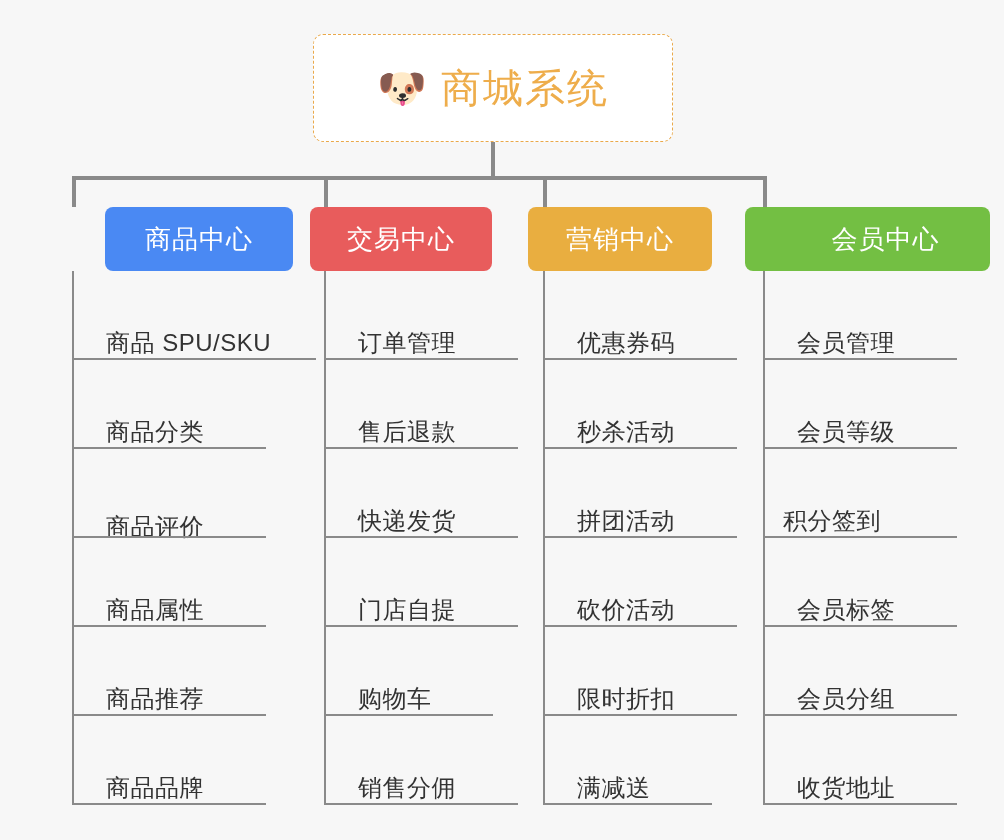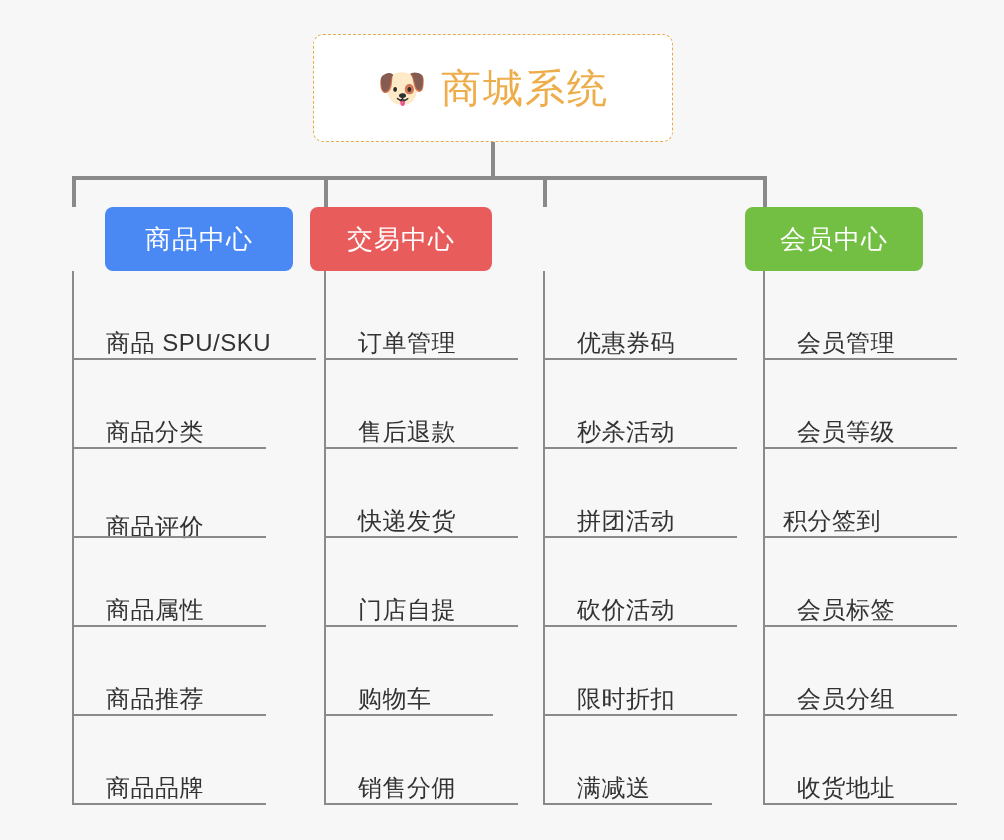--- a/index.html
+++ b/index.html
@@ -239,16 +239,19 @@
         <div class="leaf-underline" style="top: 532px; width: 194px; background: rgb(138, 138, 138);"></div>
       </div>
     </div>
 
 <div class="cat-box" style="left: 57px; width: 188px; background: rgb(74, 137, 243); margin-left: 48px;">
       <span>商品中心</span>
     </div>
     <div class="cat-box" style="left: 310px; width: 182px; background: rgb(232, 92, 92); text-align: right;">
       <span>交易中心</span>
     </div>
-    <div class="cat-box" style="left: 745px; width: 178px; background: rgb(115, 191, 67);">
+    <div class="cat-box" style="left: 528px; width: 184px; background: rgb(233, 174, 64);">
+      <span>营销中心</span>
+    </div>
+    <div class="cat-box" style="left: 745px; width: 209px; background: rgb(115, 191, 67); padding-left: 36px;">
       <span>会员中心</span>
     </div>
   </div>
 
 </body></html>

